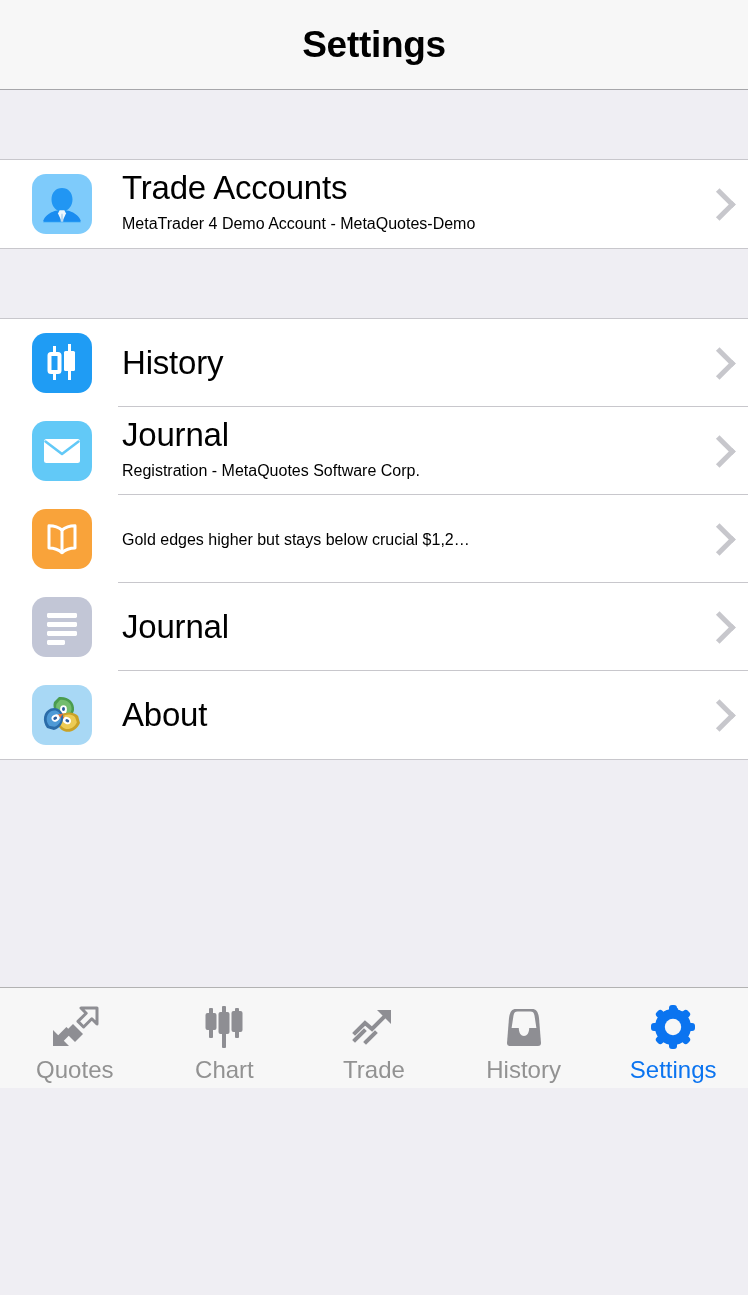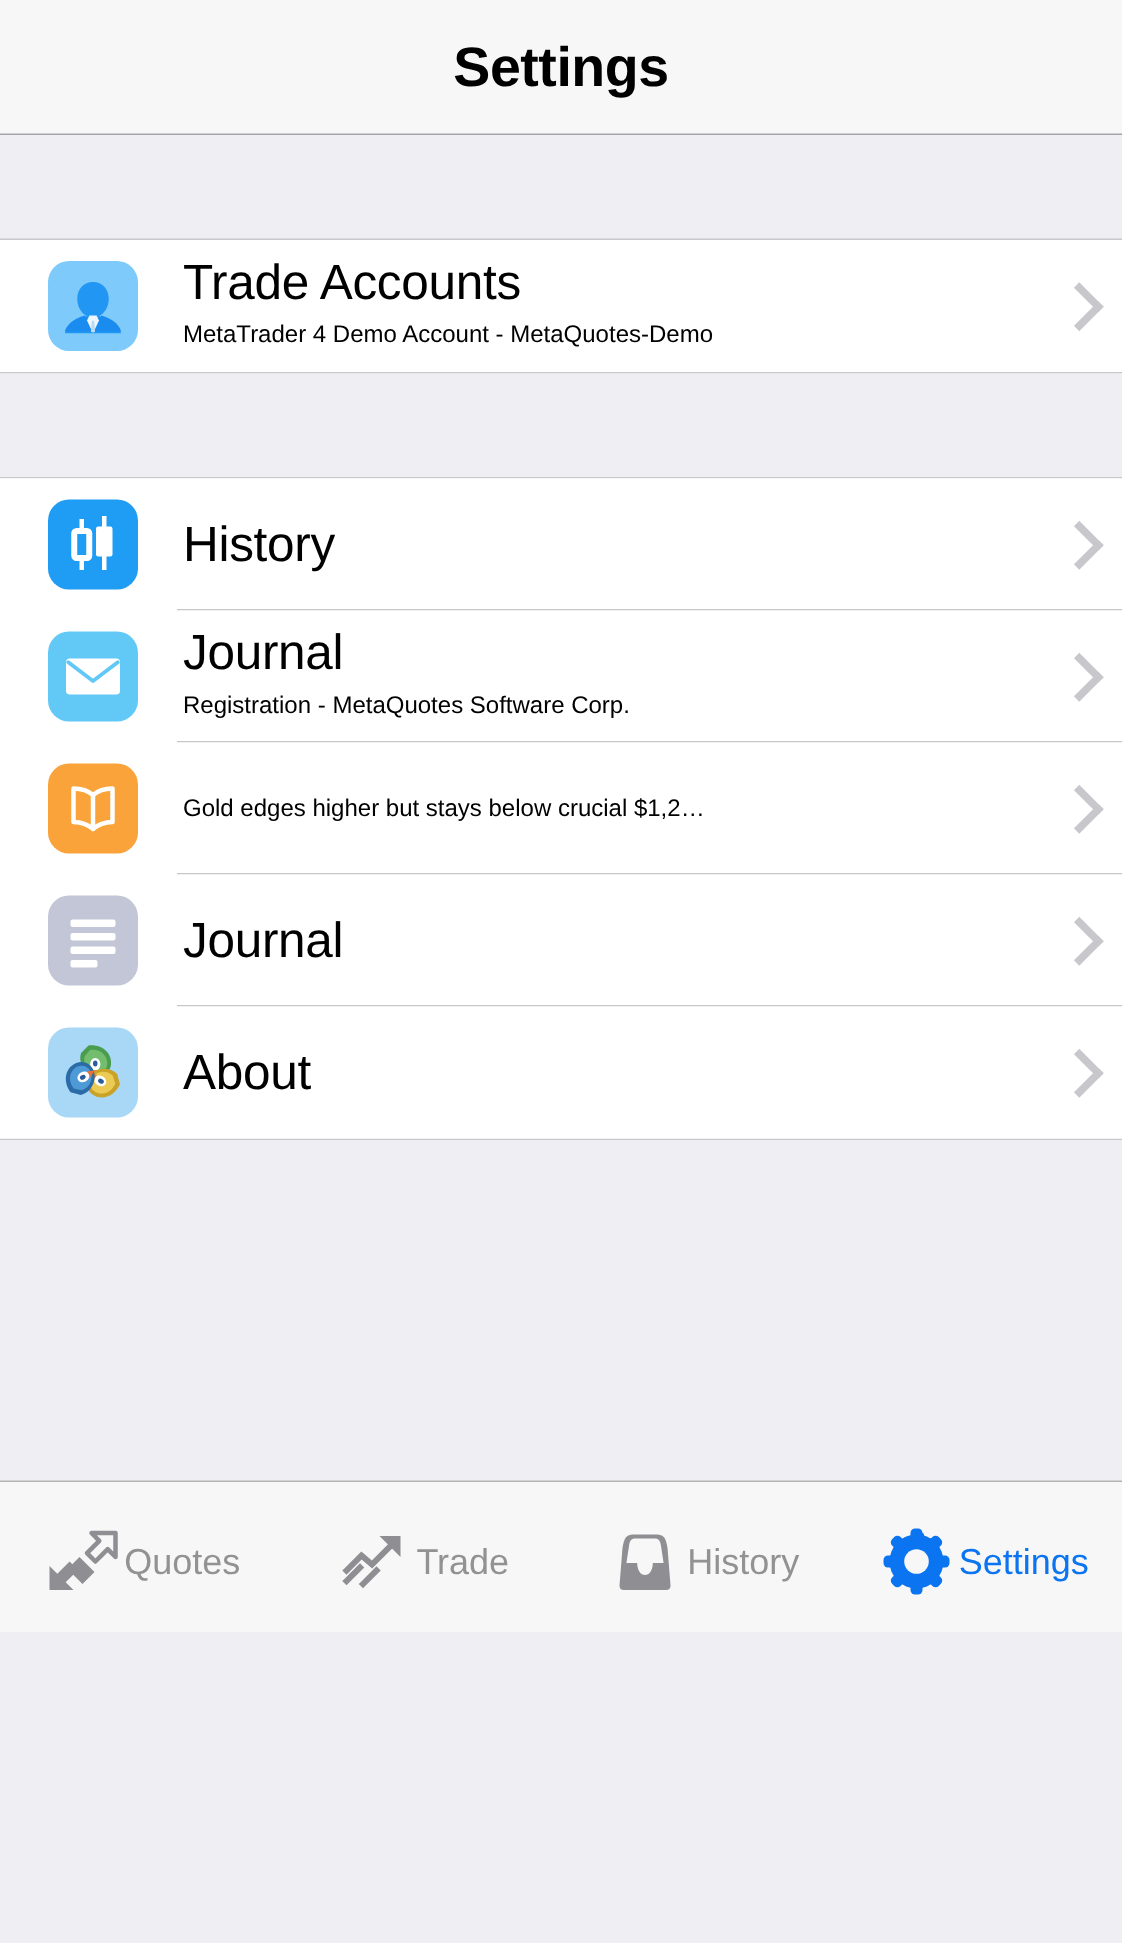--- a/index.html
+++ b/index.html
@@ -141,21 +141,21 @@
     flex: 0 0 auto;
     height: 101px;
     background: #f7f7f7;
     border-top: 1px solid #b2b2b2;
     display: flex;
     align-items: stretch;
   }
   .tab {
     flex: 1 1 0;
     display: flex;
-    flex-direction: row;
+    flex-direction: column;
     align-items: center;
     justify-content: center;
     padding-top: 6px;
   }
   .tab-icon {
     height: 56px;
     display: flex;
     align-items: center;
     justify-content: center;
   }
@@ -320,20 +320,35 @@
           <g fill="#8e8e93">
             <path d="M34 6 h16 v16 l-5.2-5.2 -8.2 8.2 -5.6-5.6 8.2-8.2z" fill="none" stroke="#8e8e93" stroke-width="3" stroke-linejoin="round"></path>
             <path d="M22 44 H6 V28 l5.2 5.2 8.2-8.2 5.6 5.6 -8.2 8.2z"></path>
             <path d="M18 30 l8-8 10 10 -8 8z"></path>
           </g>
         </svg>
       </div>
       <div class="tab-label">Quotes</div>
     </div>
 
+    <div class="tab">
+      <div class="tab-icon">
+        <svg width="56" height="50" viewBox="0 0 56 50">
+          <g fill="#8e8e93">
+            <rect x="13" y="6" width="4" height="30" rx="1"></rect>
+            <rect x="9.5" y="11" width="11" height="17" rx="2"></rect>
+            <rect x="26" y="4" width="4" height="42" rx="1"></rect>
+            <rect x="22.5" y="10" width="11" height="22" rx="2"></rect>
+            <rect x="39" y="6" width="4" height="30" rx="1"></rect>
+            <rect x="35.5" y="9" width="11" height="21" rx="2"></rect>
+          </g>
+        </svg>
+      </div>
+      <div class="tab-label">Chart</div>
+    </div>
 
     <div class="tab">
       <div class="tab-icon">
         <svg width="56" height="50" viewBox="0 0 56 50">
           <g stroke="#8e8e93" fill="none" stroke-width="4" stroke-linecap="square">
             <path d="M9 31 L19 21 L26 27 L42 11"></path>
             <path d="M9 38 L18 29"></path>
             <path d="M20 40 L29 31"></path>
           </g>
           <path d="M31 8 H45 V22 L40 17 L36 13 Z" fill="#8e8e93"></path>

